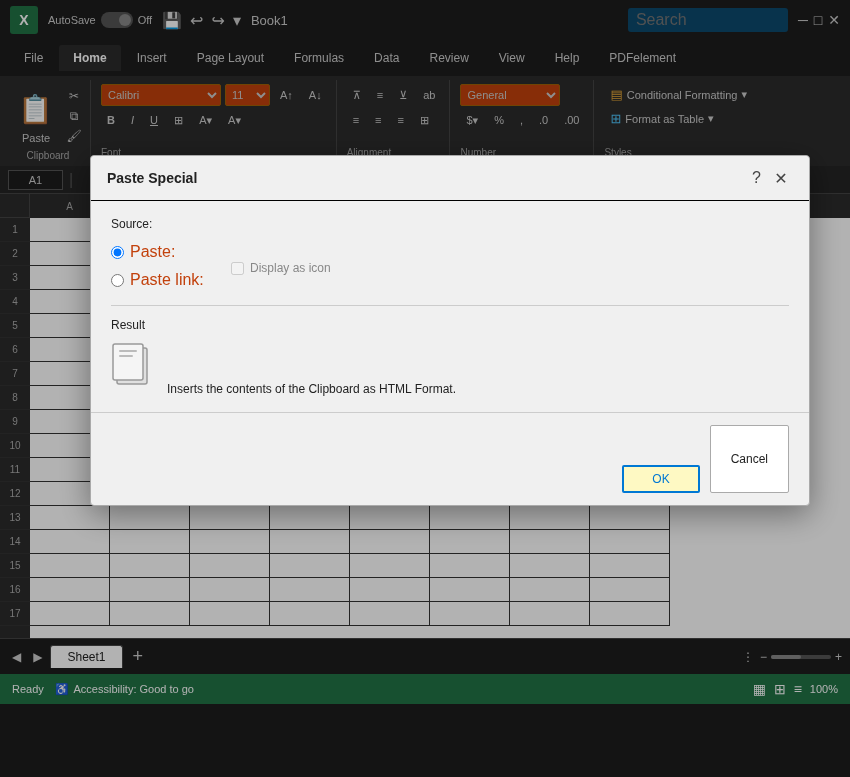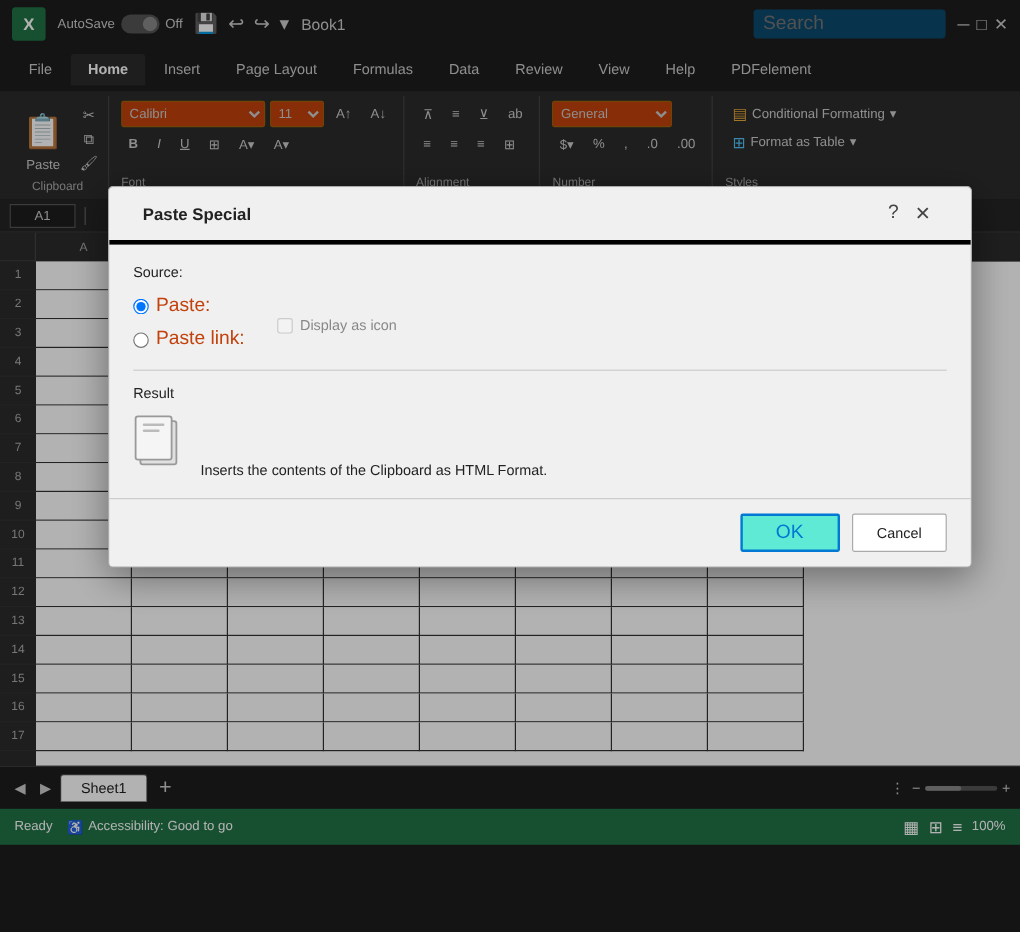--- a/index.html
+++ b/index.html
@@ -160,22 +160,22 @@
       position: fixed; top: 0; left: 0; right: 0; bottom: 0;
       background: rgba(0,0,0,0.3); z-index: 100;
       display: flex; align-items: center; justify-content: center;
     }
     .dialog {
       background: #f0f0f0; border: 1px solid #aaa; border-radius: 4px;
       width: 720px; box-shadow: 0 8px 32px rgba(0,0,0,0.4);
       position: absolute; top: 155px; left: 90px;
     }
     .dialog-titlebar {
-      background: #f0f0f0; padding: 10px 28px; display: flex; align-items: center;
-      border-bottom: 4px solid #000000; border-radius: 4px 4px 0 0;
+      background: #f0f0f0; padding: 10px 16px; display: flex; align-items: center;
+      border-bottom: 1px solid #000000; border-radius: 4px 4px 0 0;
     }
     .dialog-title { font-size: 14px; font-weight: 600; color: #222; flex: 1; }
     .dialog-help { color: #444; font-size: 16px; cursor: pointer; margin-right: 8px; }
     .dialog-close {
       width: 24px; height: 24px; display: flex; align-items: center; justify-content: center;
       cursor: pointer; color: #444; font-size: 16px; border-radius: 3px;
     }
     .dialog-body { padding: 16px 20px; }
     .source-label { color: #222; font-size: 12px; margin-bottom: 12px; }
     .dialog-main { display: flex; gap: 20px; }
@@ -196,22 +196,22 @@
     .display-icon-section { display: flex; align-items: center; gap: 6px; padding-top: 4px; }
     .display-icon-cb { cursor: pointer; }
     .display-icon-label { color: #888; font-size: 12px; }
     .result-section { margin-top: 16px; border-top: 1px solid #ccc; padding-top: 12px; }
     .result-label { color: #222; font-size: 12px; margin-bottom: 8px; }
     .result-content { display: flex; align-items: flex-end; gap: 12px; }
     .result-icon { font-size: 32px; color: #555; }
     .result-text { color: #222; font-size: 12px; }
     .dialog-footer { display: flex; justify-content: flex-end; gap: 10px; padding: 12px 20px; border-top: 1px solid #ccc; }
     .btn-ok {
-      background: #5eead4; border: 2px solid #0078d4; color: #0078d4;
-      padding: 5px 28px; font-size: 16px; cursor: pointer; border-radius: 2px;
+      background: #fef9c3; border: 2px solid #0078d4; color: #0078d4;
+      padding: 5px 28px; font-size: 12px; cursor: pointer; border-radius: 2px; margin-top: 40px;
     }
     .btn-cancel {
       background: white; border: 1px solid #aaa; color: #222;
       padding: 5px 20px; font-size: 12px; cursor: pointer; border-radius: 2px;
     }
   </style>
 </head>
 <body>
 
 <div class="title-bar">

